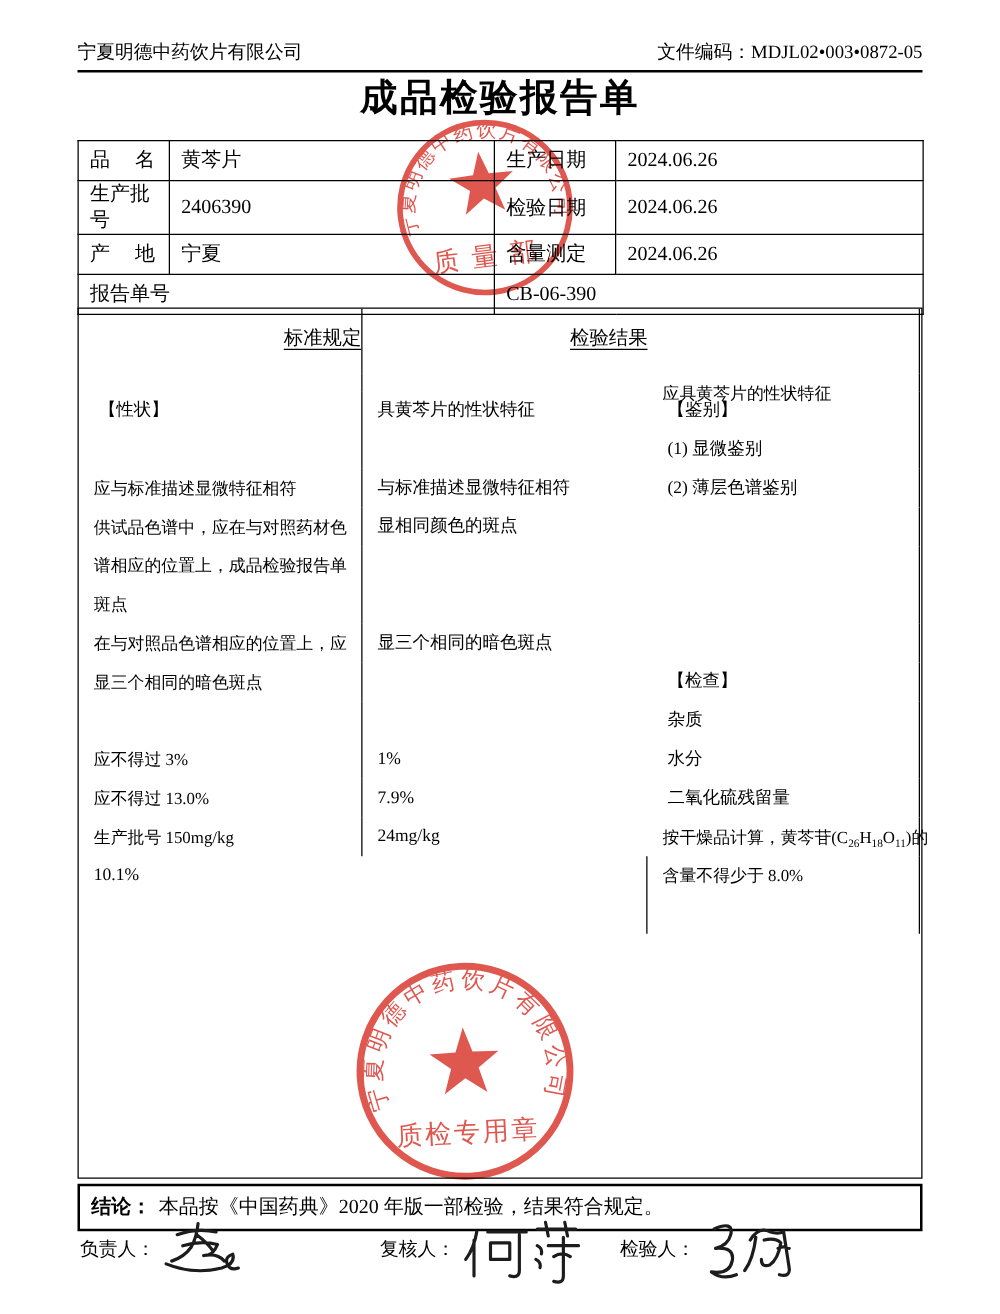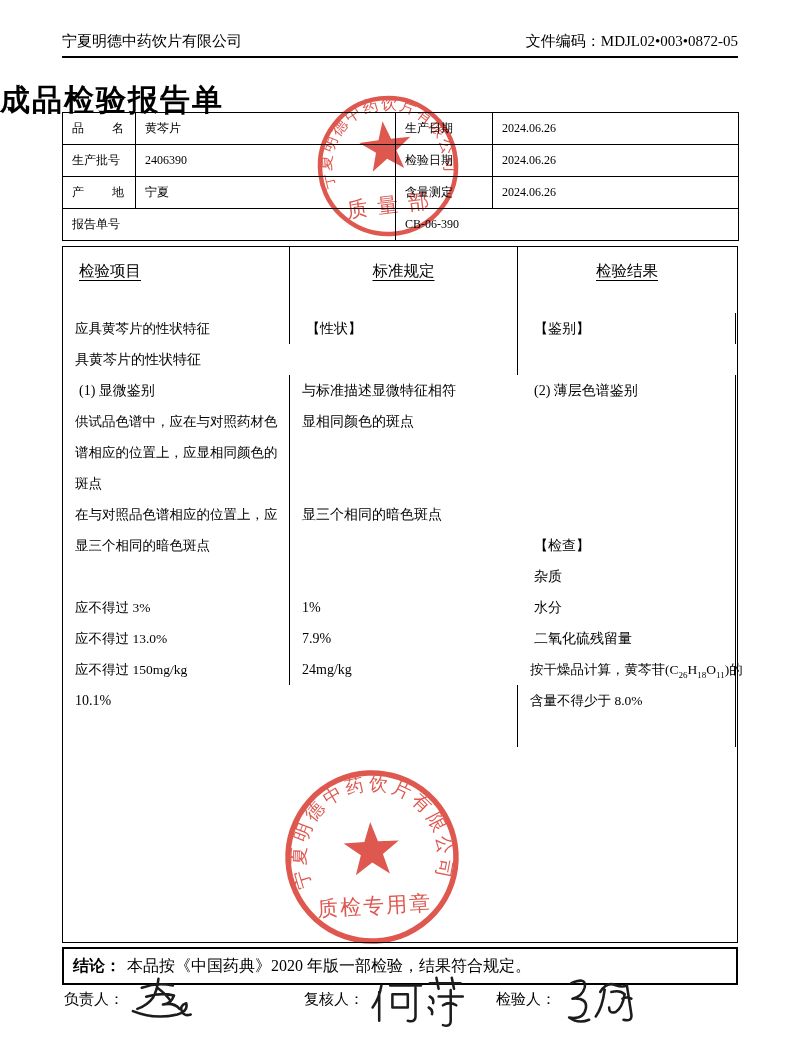--- a/index.html
+++ b/index.html
@@ -6,40 +6,40 @@
   html,body { background:#ffffff; }
   .page {
     position:relative; width:800px; height:1048px; background:#fff;
     font-family:"Liberation Serif","DejaVu Serif",serif; color:#000;
     overflow:hidden;
   }
   
   .hdr-company { position:absolute; left:62px; top:32px; font-size:15px; }
   .hdr-code    { position:absolute; right:62px; top:32px; font-size:15px; }
   .hdr-rule    { position:absolute; left:62px; top:56px; width:676px; height:2px; background:#000; }
-  .doc-title   { position:absolute; left:0; top:80px; width:800px; 
+  .doc-title   { position:absolute; left:0; top:58px; width:800px; text-align:center;
                  font-size:30px; font-weight:bold; letter-spacing:2px;
                  font-family:"Liberation Sans","DejaVu Sans",sans-serif; }
   
   .info-table { position:absolute; left:62px; top:112px; width:676px;
-                border-collapse:collapse; table-layout:fixed; font-size:12px; }
+                border-collapse:collapse; table-layout:fixed; font-size:16px; }
   .info-table td { border:1.5px solid #000; height:32px; padding:0 0 0 9px; vertical-align:middle; }
   .lab-just { width:52px; text-align:justify; text-align-last:justify; display:inline-block; }
   
   .detail { position:absolute; left:62px; top:246px; width:676px; height:697px;
             border:1.5px solid #000; display:grid;
             grid-template-columns:227px 228px 218px;
             grid-template-rows:52px 14px repeat(14,31px) 1fr; }
   .cell { overflow:visible; white-space:nowrap; line-height:31px; font-size:14px; }
   .c1 { border-right:1.5px solid #000; padding-left:16px; }
   .c2 { border-right:1.5px solid #000; padding-left:12px; font-size:13.5px; }
   .c3 { padding-left:12px; }
   .dhead { font-size:15.5px; line-height:48px; }
   .dhead span { text-decoration:underline; text-underline-offset:4px; }
-  .dhead.c2, .dhead.c3 { text-align:center; padding-left:0; }
+  .dhead.c2, .dhead.c3 { text-align:right; padding-left:0; }
   .cell sub { font-size:9px; }
   
   .conclusion { position:absolute; left:62px; top:947px; width:676px; height:38px;
                 border:2px solid #000; font-size:16px; line-height:34px; padding-left:9px; }
   .conclusion .clabel { font-weight:bold; margin-right:6px; }
   
   .sig-row { position:absolute; left:0; top:980px; width:800px; height:60px; }
   .sig-group { position:absolute; top:0; height:60px;text-align:center; }
   .sig-label { position:absolute; top:10px; left:0; font-size:15px; }
   .sig-svg { position:absolute; top:-6px; }
@@ -87,45 +87,45 @@
     </tr>
     <tr>
       <td colspan="2">报告单号</td>
       <td colspan="2">CB-06-390</td>
     </tr>
   </tbody>
     </table>
 
   <div class="detail">
 
-    <div class="cell c1 dhead"><span>检验项目</span></div>
     <div class="cell c2 dhead"><span>标准规定</span></div>
     <div class="cell c3 dhead"><span>检验结果</span></div>
 
     <div class="cell c1"></div>
       <div class="cell c2"></div>
       <div class="cell c3"></div>
 
     <div class="cell c2">应具黄芩片的性状特征</div>
     <div class="cell c1">【性状】</div>
+    <div class="cell c3">具黄芩片的性状特征</div>
+
     <div class="cell c1">【鉴别】</div>
-
-    <div class="cell c3">具黄芩片的性状特征</div>
     <div class="cell c2"></div>
     <div class="cell c3"></div>
 
     <div class="cell c1">(1) 显微鉴别</div>
+    <div class="cell c2">应与标准描述显微特征相符</div>
     <div class="cell c3">与标准描述显微特征相符</div>
 
     <div class="cell c1">(2) 薄层色谱鉴别</div>
     <div class="cell c2">供试品色谱中，应在与对照药材色</div>
     <div class="cell c3">显相同颜色的斑点</div>
 
     <div class="cell c1"></div>
-    <div class="cell c2">谱相应的位置上，应显相同颜色的</div>
+    <div class="cell c2">谱相应的位置上，成品检验报告单</div>
     <div class="cell c3"></div>
 
     <div class="cell c1"></div>
     <div class="cell c2">斑点</div>
     <div class="cell c3"></div>
 
     <div class="cell c1"></div>
     <div class="cell c2">在与对照品色谱相应的位置上，应</div>
     <div class="cell c3">显三个相同的暗色斑点</div>
 
@@ -139,21 +139,21 @@
 
     <div class="cell c1">杂质</div>
     <div class="cell c2">应不得过 3%</div>
     <div class="cell c3">1%</div>
 
     <div class="cell c1">水分</div>
     <div class="cell c2">应不得过 13.0%</div>
     <div class="cell c3">7.9%</div>
 
     <div class="cell c1">二氧化硫残留量</div>
-    <div class="cell c2">应不得过 150mg/kg</div>
+    <div class="cell c2">生产批号 150mg/kg</div>
     <div class="cell c3">24mg/kg</div>
 
     <div class="cell c2"><span>按干燥品计算，黄芩苷(C</span><sub>26</sub><span>H</span><sub>18</sub><span>O</span><sub>11</sub><span>)的</span></div>
     <div class="cell c3">10.1%</div>
 
     <div class="cell c1"></div>
     <div class="cell c2">含量不得少于 8.0%</div>
     <div class="cell c3"></div>
 
     <div class="cell c1"></div>

